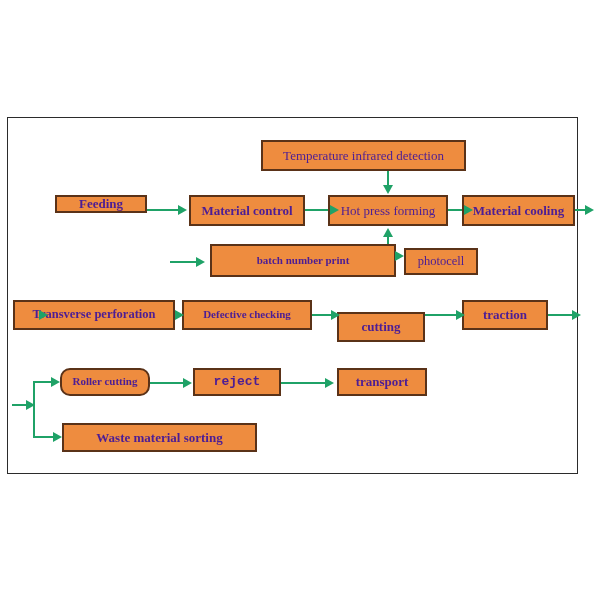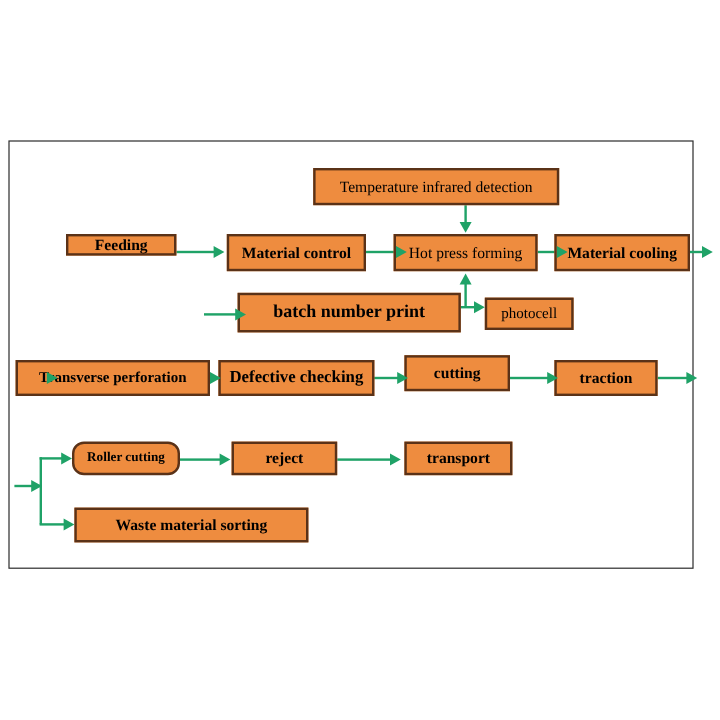--- a/index.html
+++ b/index.html
@@ -28,21 +28,21 @@
   }
   .node {
     position: absolute;
     box-sizing: border-box;
     background: #ee8c3f;
     border: 2px solid #5a3218;
     display: flex;
     align-items: center;
     justify-content: center;
     text-align: center;
-    color: #000000;
+    color: #4c1d95;
     line-height: 1.05;
     z-index: 3;
   }
   .node .lbl {
     display: block;
     padding: 0 3px;
     white-space: nowrap;
   }
   .bold .lbl { font-weight: bold; }
   .reg  .lbl { font-weight: normal; }
@@ -103,49 +103,49 @@
 
   <div class="node reg" style="left:328px; top:195px; width:120px; height:31px; font-size:13px;">
     <span class="lbl">Hot press forming</span>
   </div>
 
   <div class="node bold" style="left:462px; top:195px; width:113px; height:31px; font-size:13px;">
     <span class="lbl">Material cooling</span>
   </div>
 
 
-  <div class="node bold" style="left:198px; top:244px; width:186px; height:33px; font-size:15px;">
+  <div class="node bold" style="left:210px; top:244px; width:186px; height:33px; font-size:11px;">
     <span class="lbl">batch number print</span>
   </div>
 
   <div class="node bold" style="left:13px; top:300px; width:162px; height:30px; font-size:12.5px;">
     <span class="lbl">Transverse perforation</span>
   </div>
 
   <div class="node reg" style="left:404px; top:248px; width:74px; height:27px; font-size:12.5px;">
     <span class="lbl">photocell</span>
   </div>
 
-  <div class="node bold" style="left:182px; top:300px; width:130px; height:30px; font-size:14px;">
+  <div class="node bold" style="left:182px; top:300px; width:130px; height:30px; font-size:11px;">
     <span class="lbl">Defective checking</span>
   </div>
 
-  <div class="node bold" style="left:337px; top:296px; width:88px; height:30px; font-size:13px;">
+  <div class="node bold" style="left:337px; top:312px; width:88px; height:30px; font-size:13px;">
     <span class="lbl">cutting</span>
   </div>
 
   <div class="node bold" style="left:462px; top:300px; width:86px; height:30px; font-size:13px;">
     <span class="lbl">traction</span>
   </div>
 
   <div class="node bold" style="left:60px; top:368px; width:90px; height:28px; font-size:11px;border-radius:10px;">
     <span class="lbl">Roller cutting</span>
   </div>
 
-  <div class="node bold" style="left:193px; top:368px; width:88px; height:28px; font-size:13px;">
+  <div class="node bold" style="left:193px; top:368px; width:88px; height:28px; font-size:13px;font-family:Liberation Mono, monospace;">
     <span class="lbl">reject</span>
   </div>
 
   <div class="node bold" style="left:337px; top:368px; width:90px; height:28px; font-size:13px;">
     <span class="lbl">transport</span>
   </div>
 
   <div class="node bold" style="left:62px; top:423px; width:195px; height:29px; font-size:13px;">
     <span class="lbl">Waste material sorting</span>
   </div>

